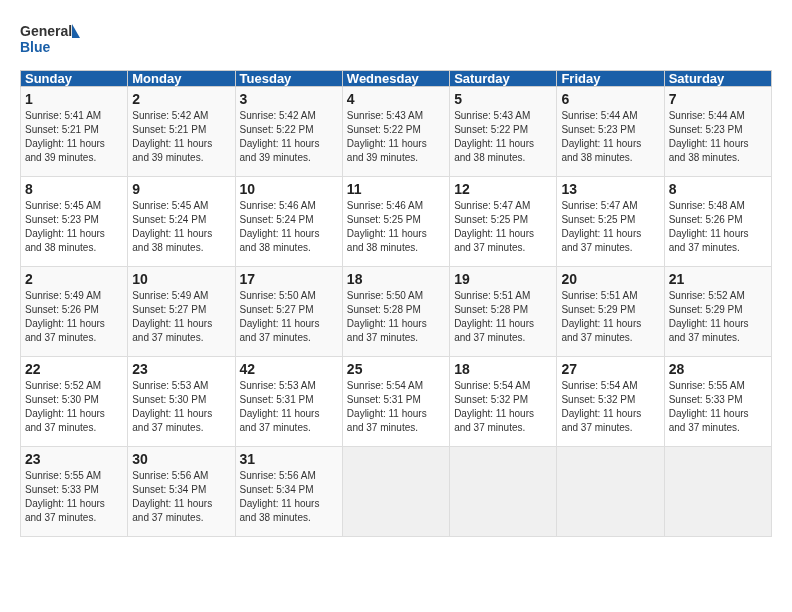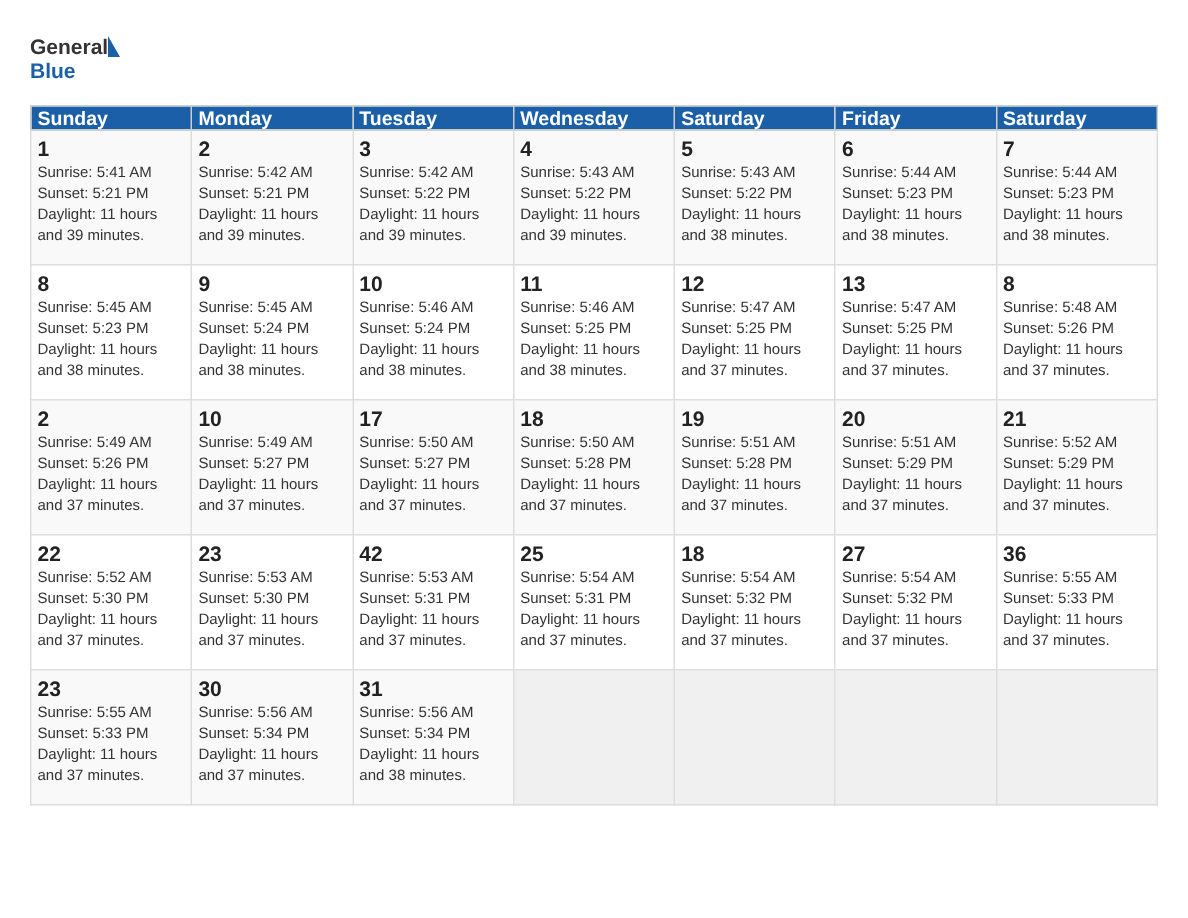--- a/index.html
+++ b/index.html
@@ -216,21 +216,21 @@
       </td>
         <td>
         <span class="day-number">18</span>
         <span class="day-info">Sunrise: 5:54 AM<br>Sunset: 5:32 PM<br>Daylight: 11 hours and 37 minutes.</span>
       </td>
         <td>
         <span class="day-number">27</span>
         <span class="day-info">Sunrise: 5:54 AM<br>Sunset: 5:32 PM<br>Daylight: 11 hours and 37 minutes.</span>
       </td>
         <td>
-        <span class="day-number">36</span>
+        <span class="day-number">28</span>
         <span class="day-info">Sunrise: 5:55 AM<br>Sunset: 5:33 PM<br>Daylight: 11 hours and 37 minutes.</span>
       </td>
       </tr>
       <tr>
         <td>
         <span class="day-number">23</span>
         <span class="day-info">Sunrise: 5:55 AM<br>Sunset: 5:33 PM<br>Daylight: 11 hours and 37 minutes.</span>
       </td>
         <td>
         <span class="day-number">30</span>

